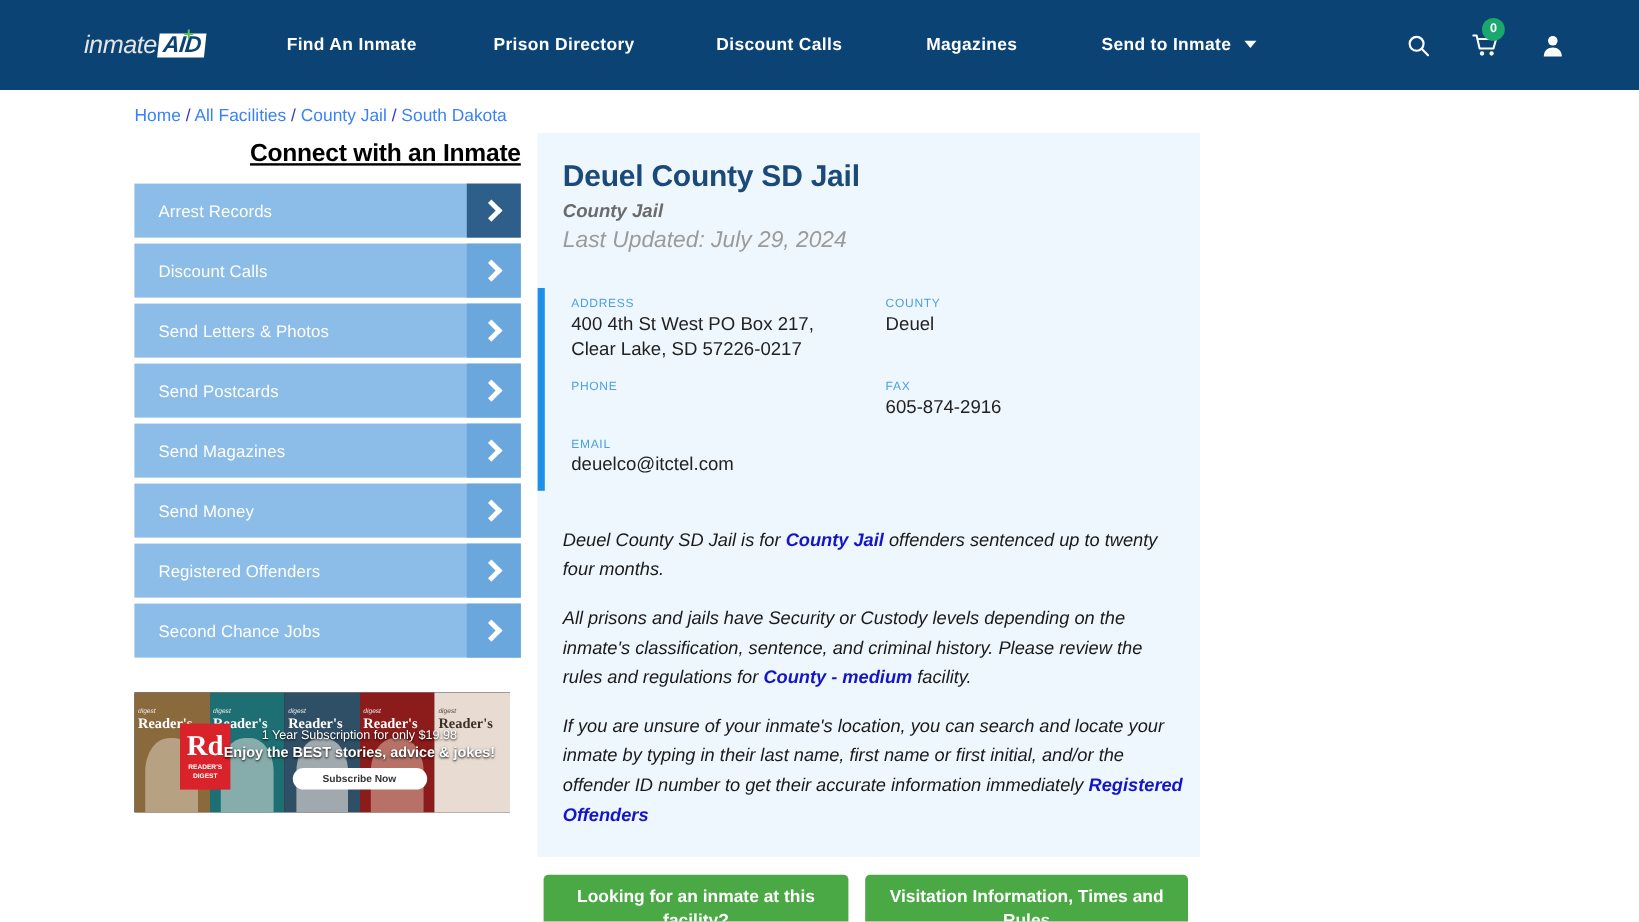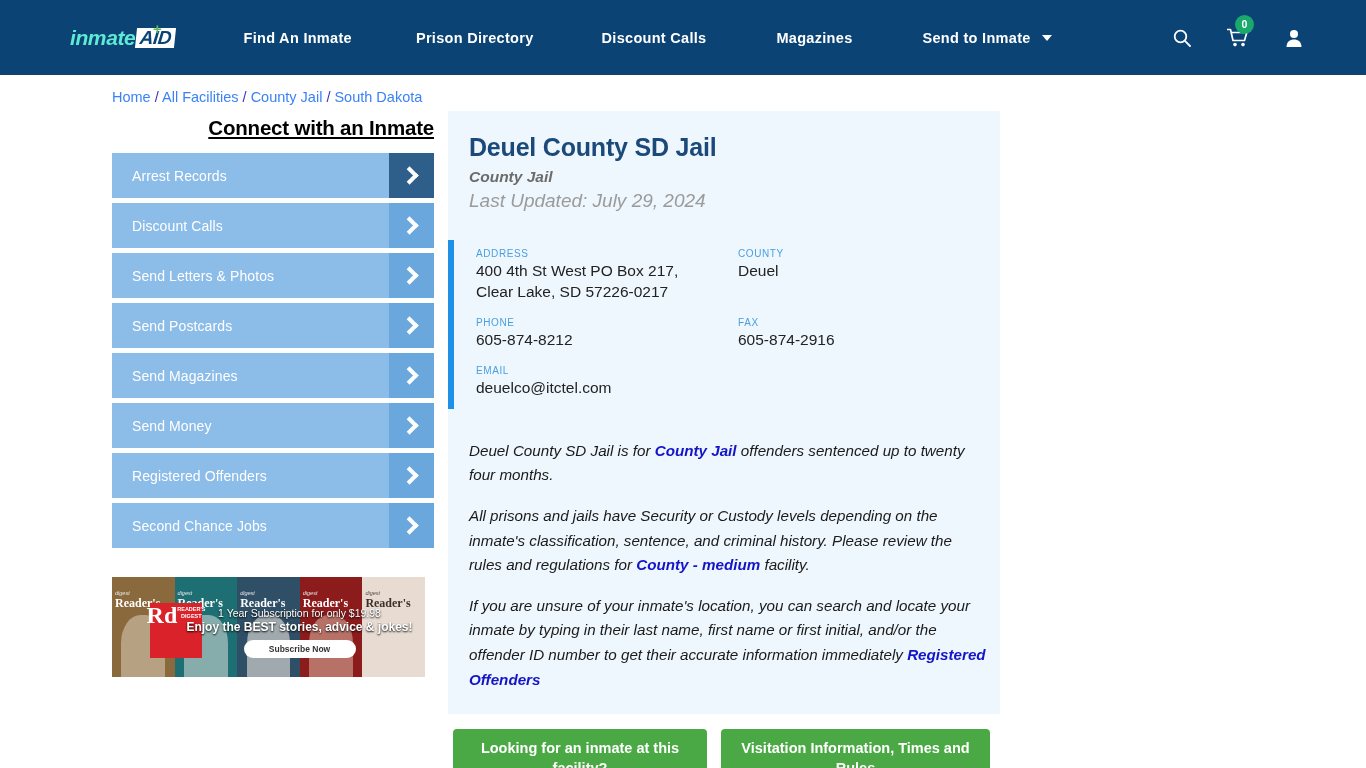--- a/index.html
+++ b/index.html
@@ -20,23 +20,23 @@
     position: relative;
   }
   .logo {
     display: flex;
     align-items: center;
     height: 30px;
     position: relative;
     margin-right: 68px;
   }
   .logo-word {
-    color: #5eead4;
+    color: #e5e5e5;
     font-size: 21px;
-    font-weight: bold;
+    font-weight: normal;
     letter-spacing: -0.4px;
     font-style: italic;
   }
   .logo-badge {
     background: #ffffff;
     color: #0b4375;
     font-size: 19px;
     font-weight: bold;
     font-style: italic;
     padding: 0 4px;
@@ -189,24 +189,24 @@
   }
   .ad-figure {
     position: absolute; bottom: 0; left: 15%;
     width: 70%; height: 62%;
     background: rgba(220,205,190,0.55);
     border-radius: 45% 45% 0 0;
   }
   .ad-rd {
     position: absolute;
     left: 38px; top: 26px;
-    width: 52px; height: 55px;
+    width: 42px; height: 55px;
     background: #d9222a;
-    display: flex; flex-direction: row;
-    align-items: flex-start; justify-content: center;
+    display: flex; flex-direction: column;
+    align-items: center; justify-content: center;
     z-index: 4;
   }
   .ad-rd .rd-big {
     color: #ffffff; font-size: 24px; font-weight: bold;
     font-family: "Liberation Serif", serif; line-height: 1;
   }
   .ad-rd .rd-small {
     color: #ffffff; font-size: 5.5px; font-weight: bold;
     line-height: 1.25; text-align: center; margin-top: 3px;
   }
@@ -486,21 +486,20 @@
         </div>
         <div class="contact-col">
           <div class="field">
             <div class="field-label">COUNTY</div>
             <div class="field-value">Deuel</div>
           </div>
         </div>
         <div class="contact-col">
           <div class="field">
             <div class="field-label">PHONE</div>
-            <div class="field-value">605-874-8212</div>
           </div>
         </div>
         <div class="contact-col">
           <div class="field">
             <div class="field-label">FAX</div>
             <div class="field-value">605-874-2916</div>
           </div>
         </div>
         <div class="contact-col">
           <div class="field" style="margin-bottom:0">

